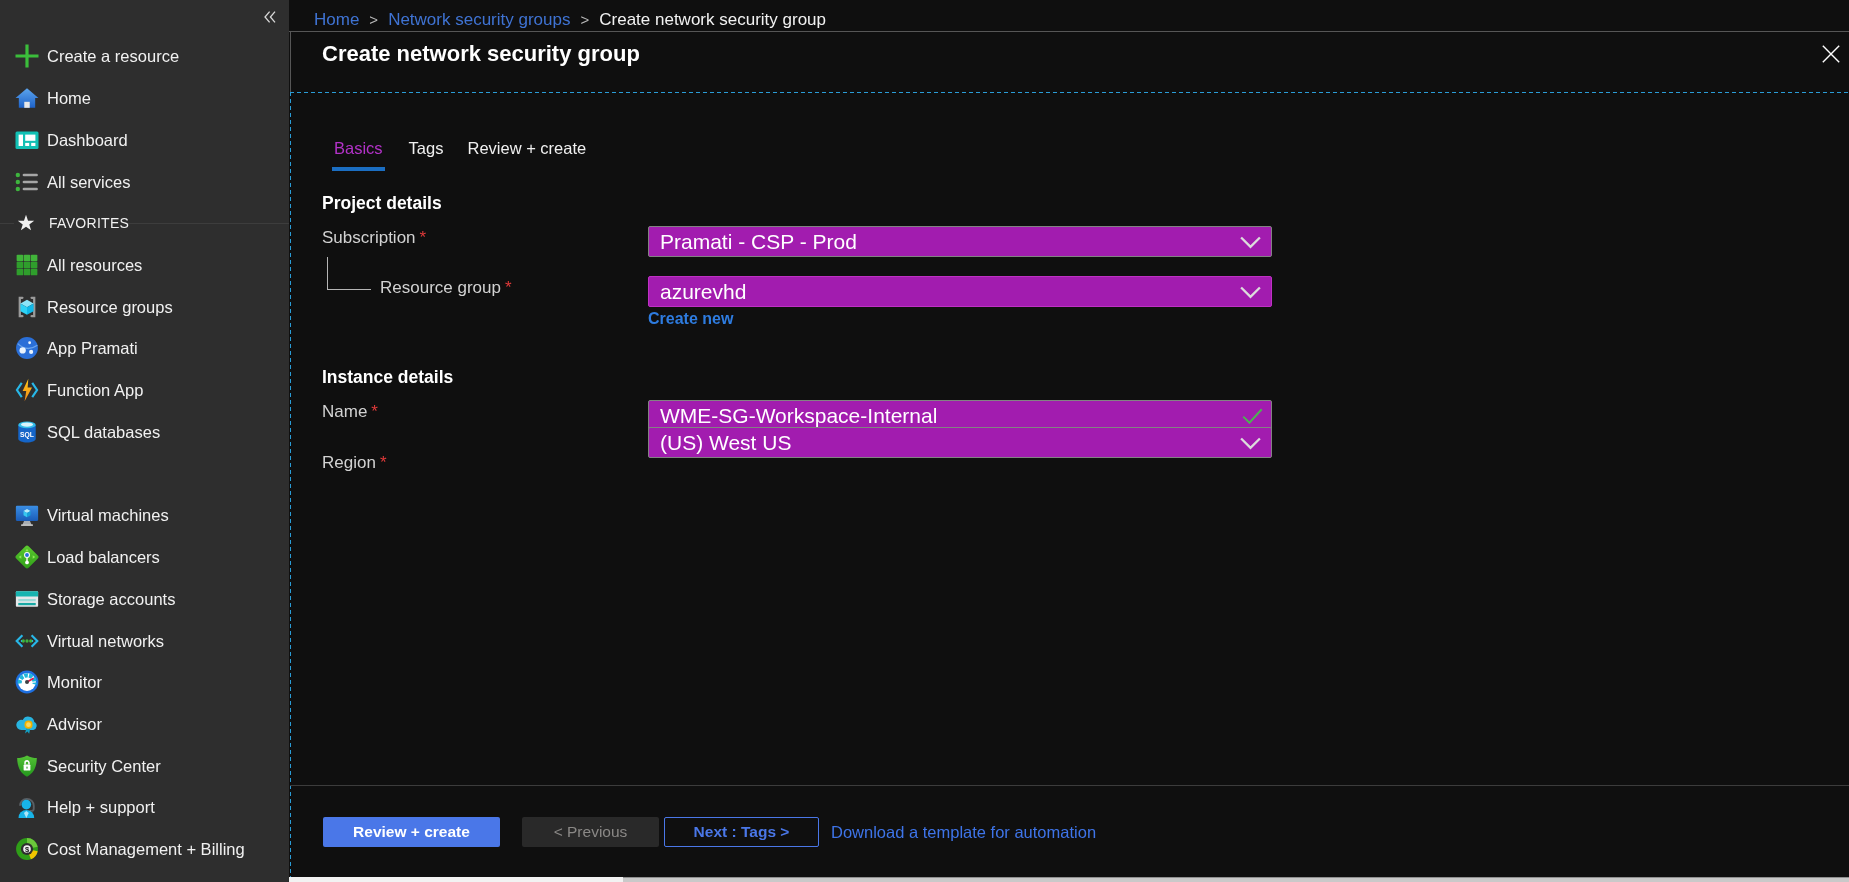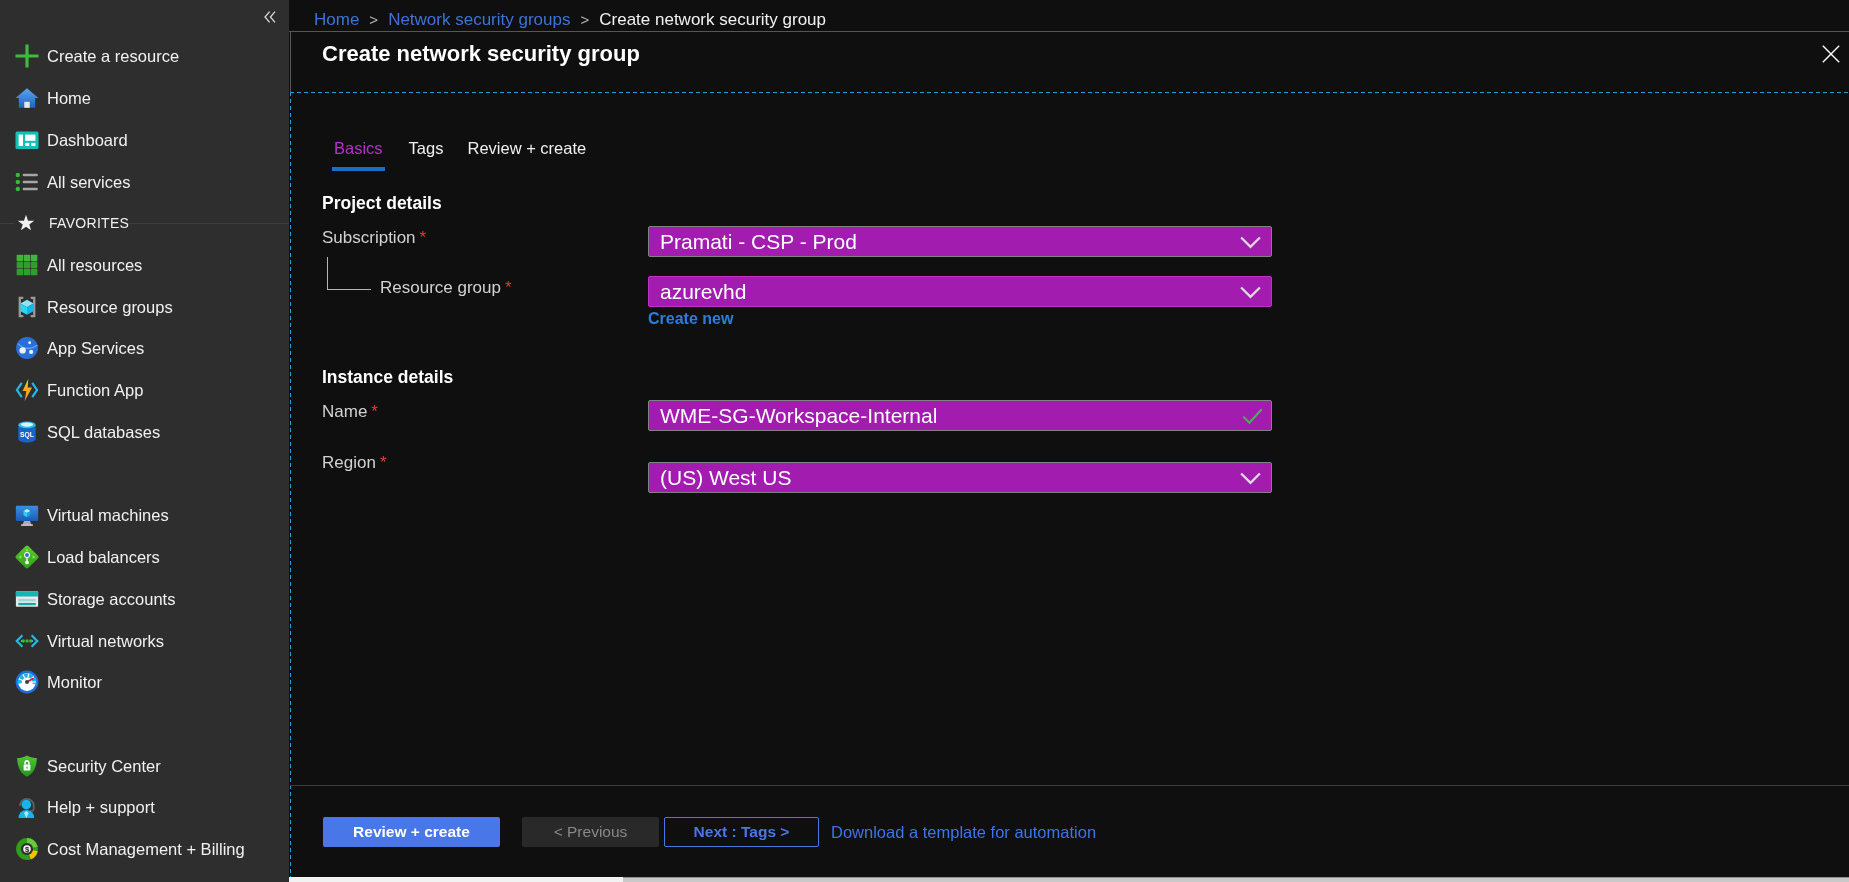--- a/index.html
+++ b/index.html
@@ -146,21 +146,21 @@
       <div class="navtext">Resource groups</div>
     </div>
     <div class="navitem" style="top:327.4px;">
       <div class="navicon"><svg viewBox="0 0 22 22">
             <circle cx="11" cy="11" r="10" fill="#2a6fd8"></circle>
             <path d="M2.5 7 Q11 15 20.5 8.5" stroke="#6aa4ec" stroke-width="1.2" fill="none"></path>
             <circle cx="7" cy="13.2" r="2.9" fill="#e9f3fd"></circle>
             <circle cx="14.8" cy="14.6" r="1.9" fill="#e9f3fd"></circle>
             <circle cx="13.4" cy="6.2" r="1.3" fill="#e9f3fd"></circle>
           </svg></div>
-      <div class="navtext">App Services</div>
+      <div class="navtext">App Pramati</div>
     </div>
     <div class="navitem" style="top:369.2px;">
       <div class="navicon"><svg viewBox="0 0 22 22">
             <defs>
               <linearGradient id="boltg" x1="0" y1="0" x2="0" y2="1">
                 <stop offset="0" stop-color="#ffc817"></stop>
                 <stop offset="1" stop-color="#f08c1a"></stop>
               </linearGradient>
             </defs>
             <path d="M6.2 4.5 L1.8 11 L6.2 17.5" stroke="#28b8e8" stroke-width="2" fill="none"></path>
@@ -235,20 +235,29 @@
     </div>
     <div class="navitem" style="top:661.2px;">
       <div class="navicon"><svg viewBox="0 0 24 24">
             <circle cx="12" cy="12" r="11.4" fill="#1d6fe0"></circle>
             <circle cx="12" cy="12" r="8.9" fill="#ffffff"></circle>
             <path d="M4.7 13.6 A 7.5 7.5 0 1 1 19.5 14.3" stroke="#1fb6da" stroke-width="4.2" fill="none" stroke-dasharray="3.6 1.2"></path>
             <path d="M12 12 L18.6 8.2" stroke="#e8174c" stroke-width="1.9"></path>
             <circle cx="12" cy="12" r="2" fill="#3c4043"></circle>
           </svg></div>
       <div class="navtext">Monitor</div>
+    </div>
+    <div class="navitem" style="top:702.9px;">
+      <div class="navicon"><svg viewBox="0 0 22 22">
+            <path d="M5.8 16.4 a4.6 4.6 0 1 1 1.3 -9 a5.6 5.6 0 0 1 10.6 1.7 a3.9 3.9 0 0 1 -0.9 7.3 Z" fill="#28b4e0"></path>
+            <path d="M10.6 14 L9.2 19.6 L11.4 17.9 L13 19.9 L14.2 14 Z" fill="#13a0c4"></path>
+            <circle cx="12.4" cy="11.6" r="3.7" fill="#f2b200"></circle>
+            <circle cx="12.4" cy="11.6" r="2.2" fill="#f8d860"></circle>
+          </svg></div>
+      <div class="navtext">Advisor</div>
     </div>
     <div class="navitem" style="top:744.6px;">
       <div class="navicon"><svg viewBox="0 0 22 22">
             <defs>
               <linearGradient id="shg" x1="0" y1="0" x2="0" y2="1">
                 <stop offset="0" stop-color="#55c436"></stop>
                 <stop offset="1" stop-color="#22961c"></stop>
               </linearGradient>
             </defs>
             <path d="M11 1.3 C14 2.9 17.4 3.7 20 3.7 C20 11 17.4 17.6 11 20.9 C4.6 17.6 2 11 2 3.7 C4.6 3.7 8 2.9 11 1.3 Z" fill="url(#shg)"></path>
@@ -312,21 +321,21 @@
     <div id="createnew">Create new</div>
 
     <div class="sechead" style="top:367px;">Instance details</div>
     <div class="flabel" style="left:33px; top:402px;">Name<span class="req">*</span></div>
     <div class="fbox" style="top:400px;">WME-SG-Workspace-Internal
       <svg class="checkmark" viewBox="0 0 17 13">
           <path d="M1 7 L6 12 L16 1" stroke="#4db153" stroke-width="1.6" fill="none"></path>
         </svg>
     </div>
     <div class="flabel" style="left:33px; top:453px;">Region<span class="req">*</span></div>
-    <div class="fbox" style="top:462px;">(US) West US
+    <div class="fbox" style="top:427px;">(US) West US
       <svg class="chev" viewBox="0 0 15 9">
           <path d="M1 1 L7.5 7.5 L14 1" stroke="#dcdcdc" stroke-width="1.6" fill="none"></path>
         </svg>
     </div>
 
     <div id="botline"></div>
     <div id="btn-review" class="btn">Review + create</div>
     <div id="btn-prev" class="btn">&lt; Previous</div>
     <div id="btn-next" class="btn">Next : Tags &gt;</div>
     <div id="dllink">Download a template for automation</div>

